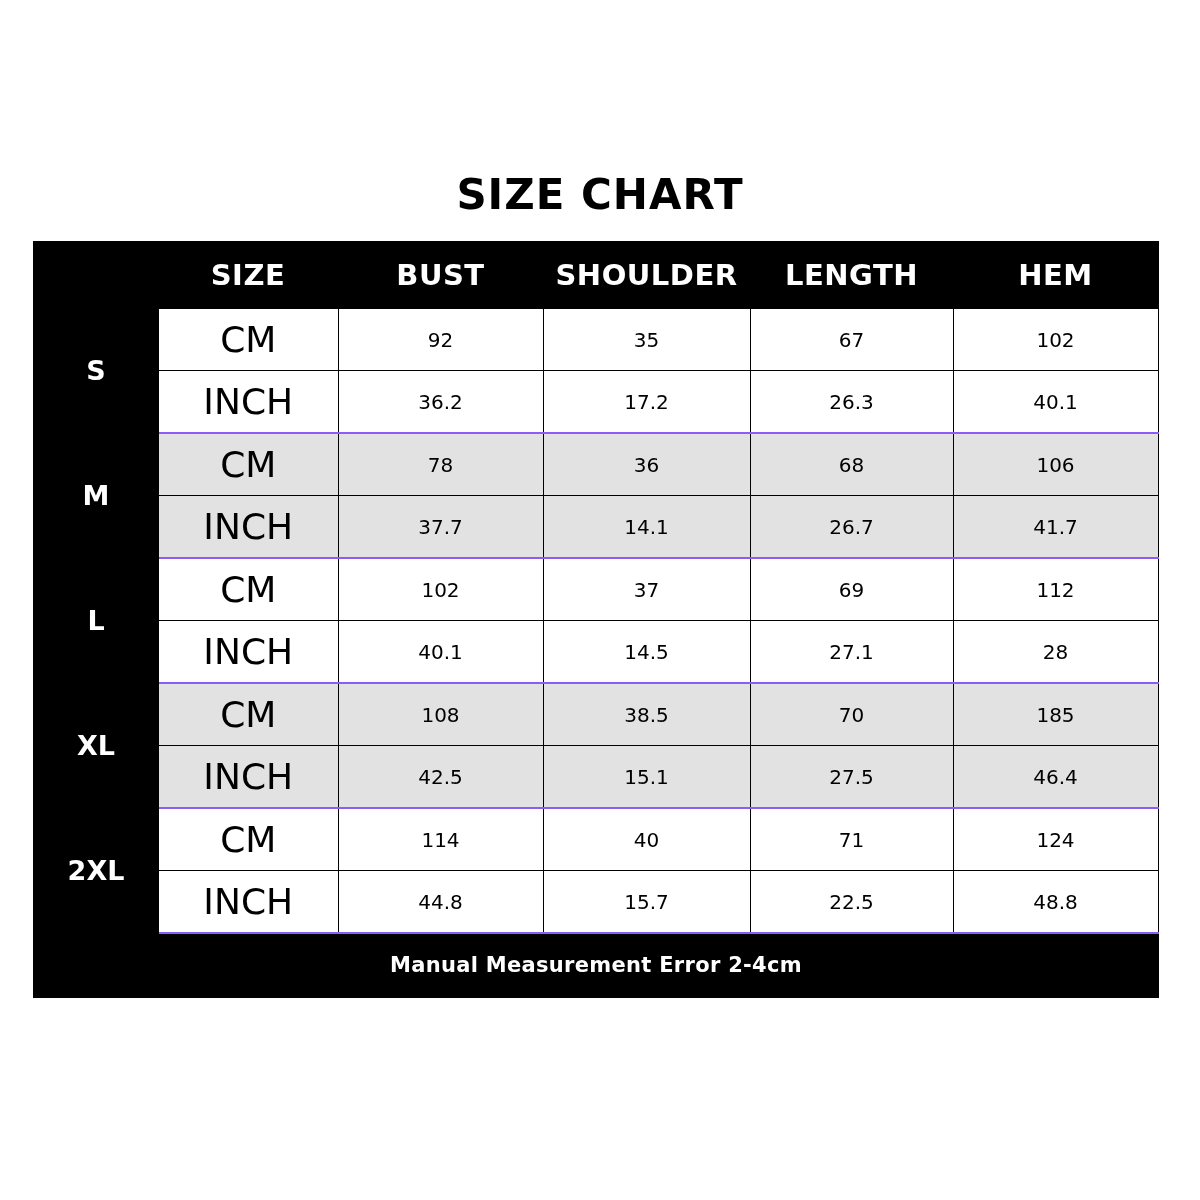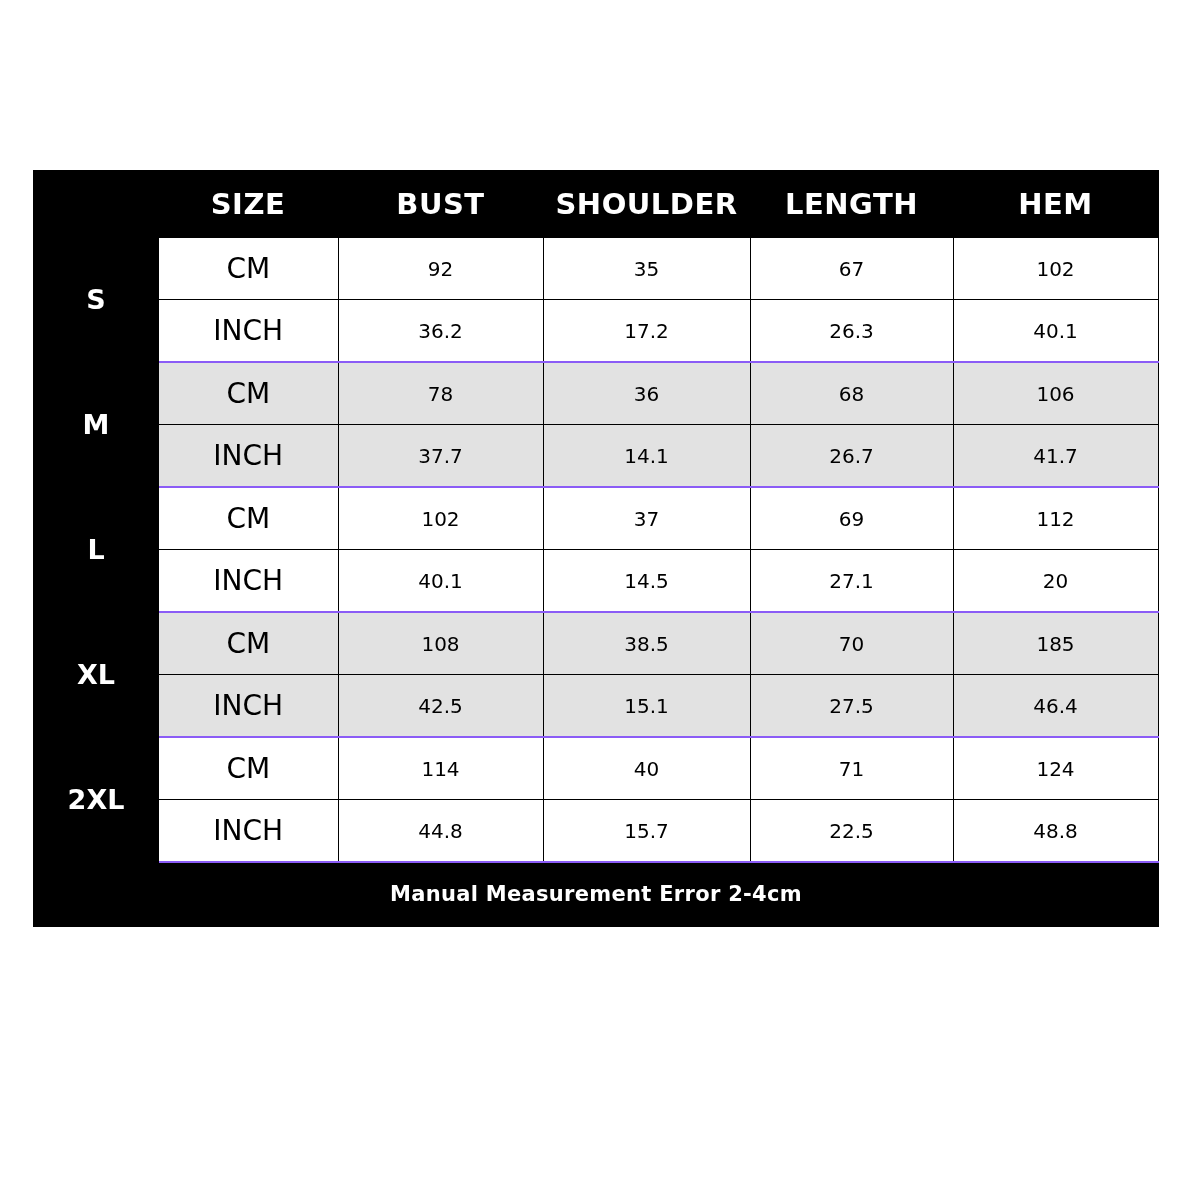--- a/index.html
+++ b/index.html
@@ -84,21 +84,21 @@
   }
   tr.row-white td.data-cell {
     background: #ffffff;
     border: 1px solid #000000;
   }
   tr.row-gray td.data-cell {
     background: #e2e2e2;
     border: 1px solid #000000;
   }
   td.unit-cell {
-    font-size: 28px;
+    font-size: 36px;
   }
   tr.group-start td.data-cell {
     border-top: 2px solid #000000;
   }
   tr.group-end td.data-cell {
     border-bottom: 2px solid #8b5cf6;
   }
   td.footer-cell {
     background: #000000;
     color: #ffffff;
@@ -108,20 +108,21 @@
     height: 62px;
     letter-spacing: 0.3px;
   }
 </style>
 </head>
 <body>
 
 <div class="page">
   <div class="chart-wrap">
 
+    <h1 class="chart-title">SIZE CHART</h1>
 
     <table class="size-chart">
       <colgroup>
         <col class="c-size">
         <col class="c-unit">
         <col class="c-bust">
         <col class="c-shldr">
         <col class="c-length">
         <col class="c-hem">
       </colgroup>
@@ -177,21 +178,21 @@
           <td class="data-cell">102</td>
           <td class="data-cell">37</td>
           <td class="data-cell">69</td>
           <td class="data-cell">112</td>
         </tr>
         <tr class="row-white group-end">
           <td class="data-cell unit-cell">INCH</td>
           <td class="data-cell">40.1</td>
           <td class="data-cell">14.5</td>
           <td class="data-cell">27.1</td>
-          <td class="data-cell">20</td>
+          <td class="data-cell">28</td>
         </tr>
 
         <tr class="row-gray group-start">
           <td class="size-cell" rowspan="2">XL</td>
           <td class="data-cell unit-cell">CM</td>
           <td class="data-cell">108</td>
           <td class="data-cell">38.5</td>
           <td class="data-cell">70</td>
           <td class="data-cell">185</td>
         </tr>

